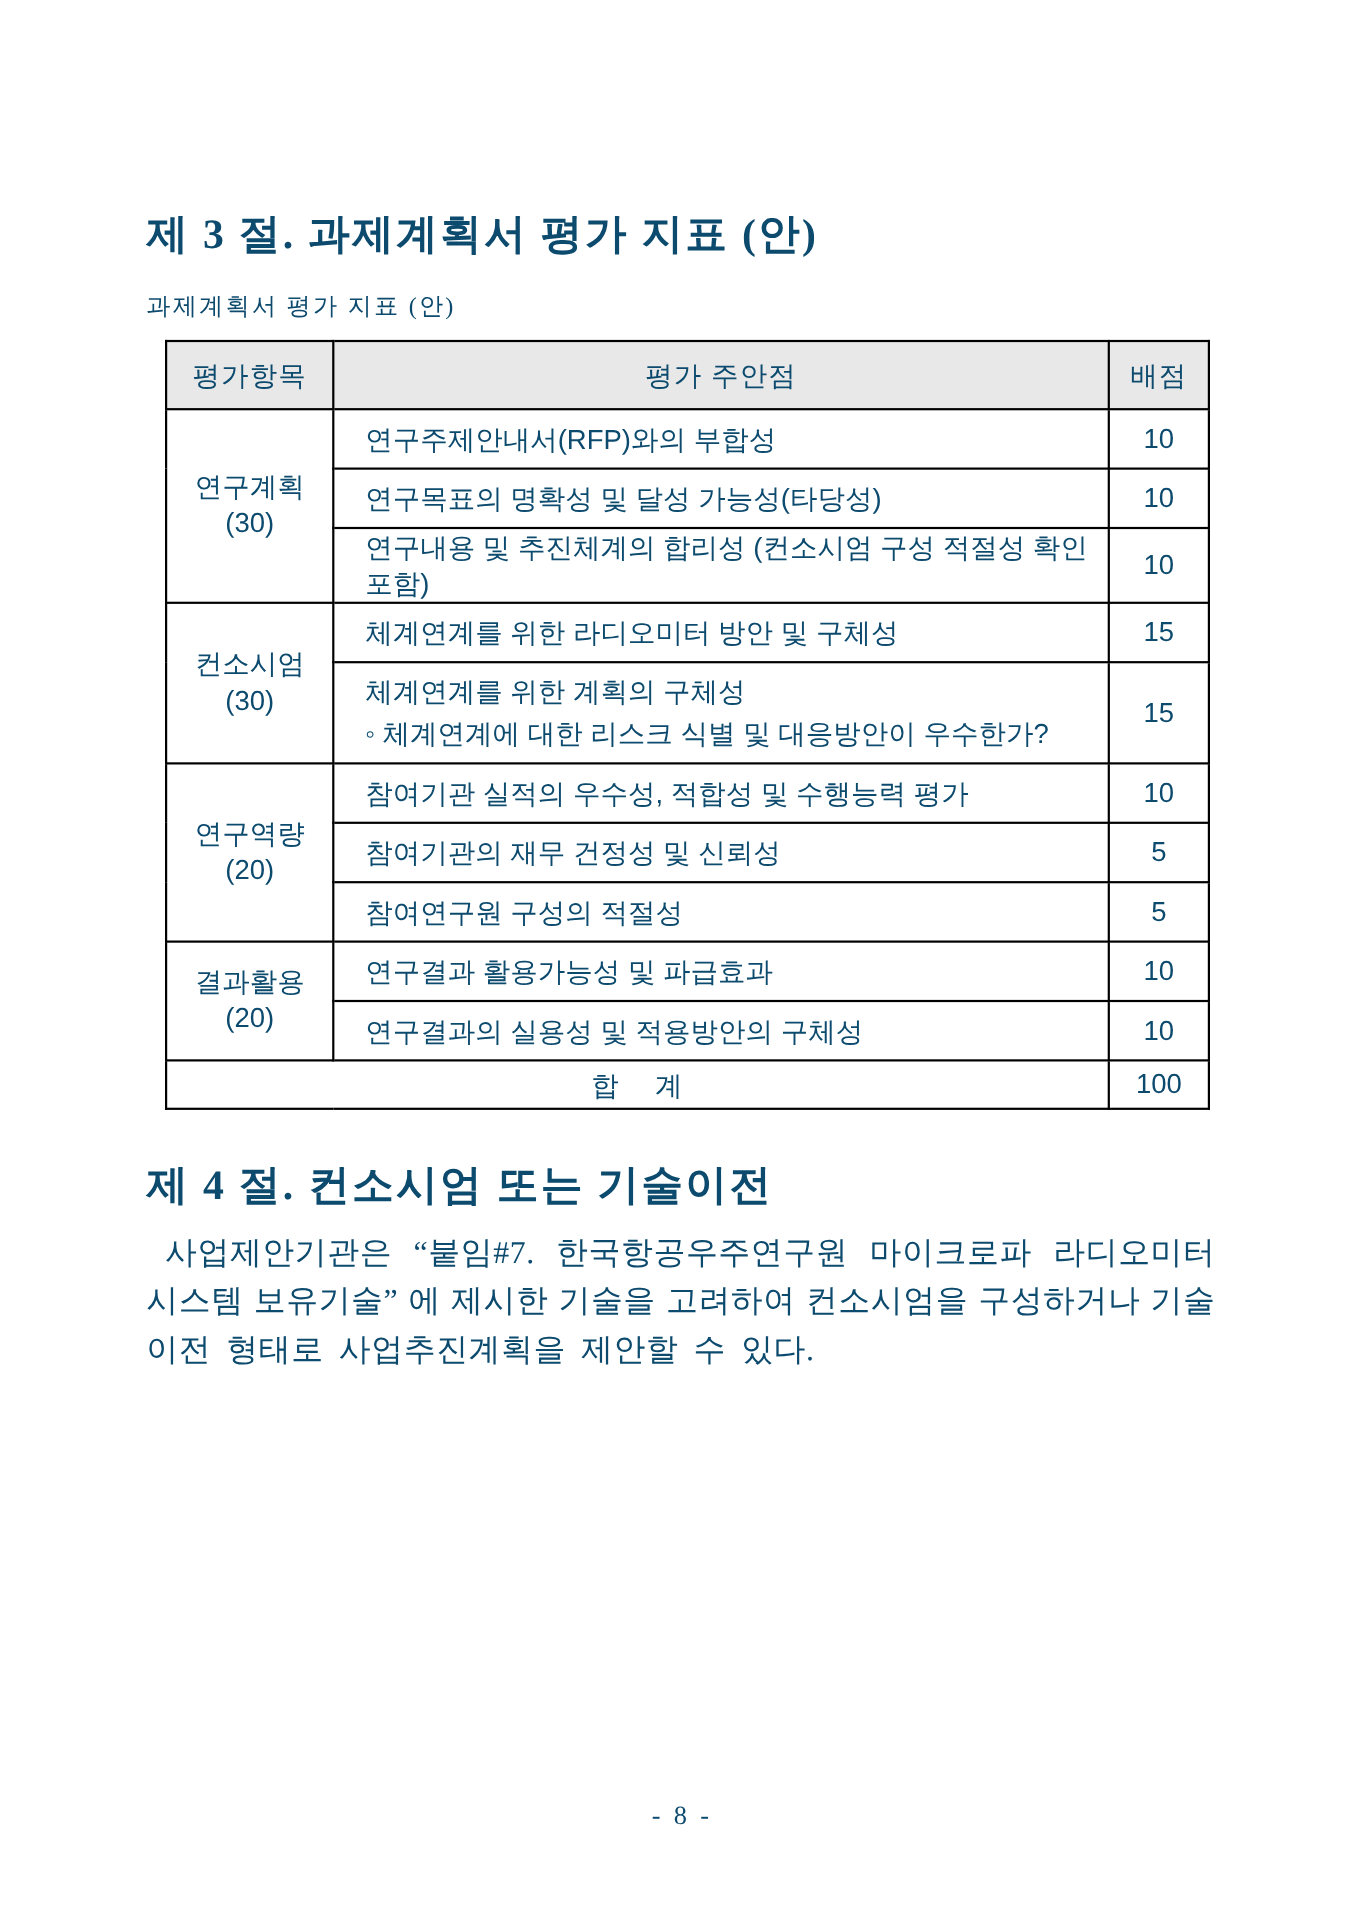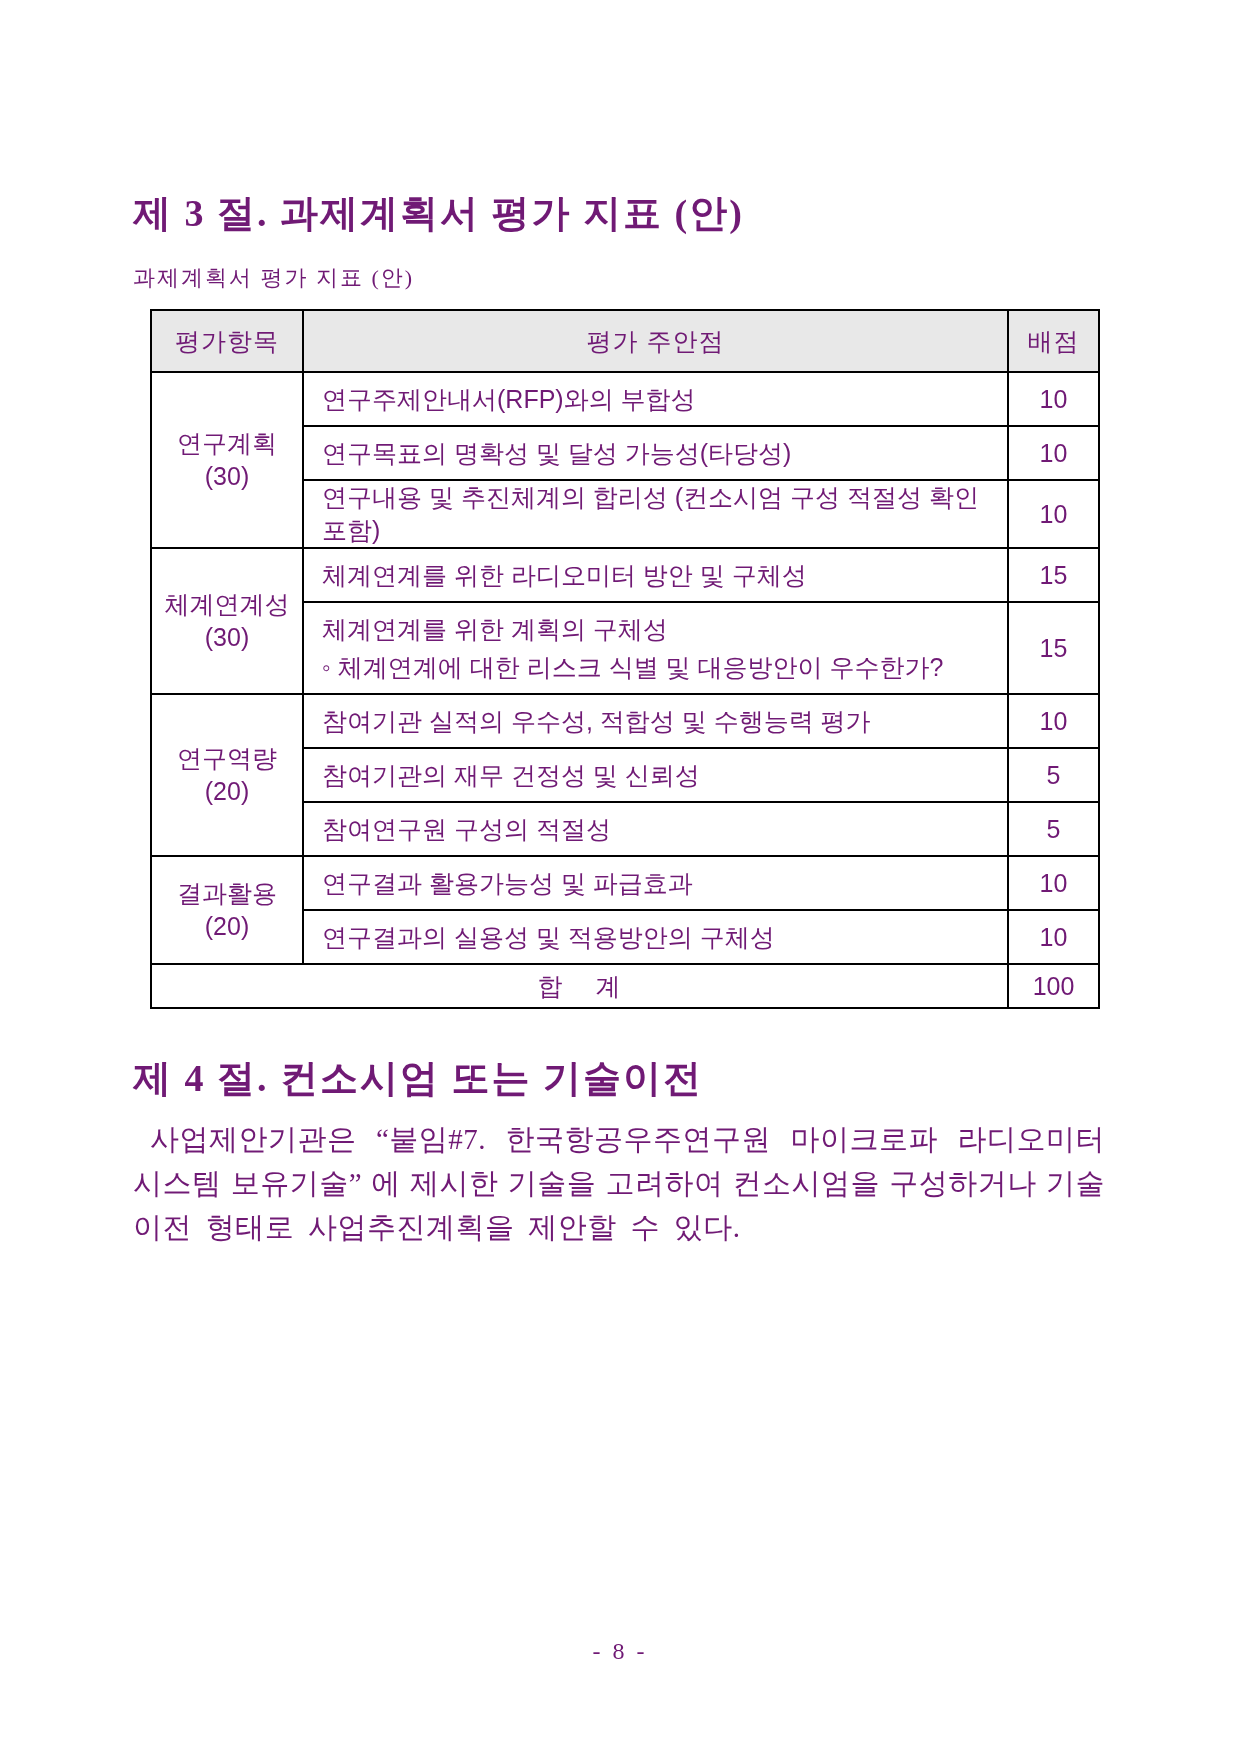--- a/index.html
+++ b/index.html
@@ -5,21 +5,21 @@
   html, body {
     margin: 0;
     padding: 0;
     background: #ffffff;
   }
   .page {
     position: relative;
     width: 1240px;
     height: 1753px;
     background: #ffffff;
-    color: #701a75;
+    color: #0c4a6e;
     font-family: "Liberation Serif", "DejaVu Serif", serif;
     overflow: hidden;
   }
   .content {
     position: absolute;
     left: 133px;
     top: 0;
     width: 972px;
   }
   .section-title {
@@ -58,21 +58,21 @@
   .eval-table th {
     background: #e8e8e8;
     font-weight: 400;
     height: 58px;
     text-align: center;
     letter-spacing: 1px;
   }
   .eval-table td { height: 50px; }
   td.focus {
     text-align: left;
-    padding: 0 8px 0 18px;
+    padding: 0 8px 0 28px;
   }
   td.score { text-align: center; }
   td.group {
     text-align: center;
     line-height: 33px;
   }
   tr.double td { height: 88px; }
   .focus-main, .focus-note { line-height: 38px; }
   tr.total-row td { height: 40px; }
   td.total-label {
@@ -139,21 +139,21 @@
           <td class="focus">연구목표의 명확성 및 달성 가능성(타당성)</td>
           <td class="score">10</td>
         </tr>
         <tr>
           <td class="focus">연구내용 및 추진체계의 합리성 (컨소시엄 구성 적절성 확인 포함)</td>
           <td class="score">10</td>
         </tr>
 
         <tr>
           <td class="group" rowspan="2">
-            <div class="cat-name">체계연계성</div>
+            <div class="cat-name">컨소시엄</div>
             <div class="cat-points">(30)</div>
           </td>
           <td class="focus">체계연계를 위한 라디오미터 방안 및 구체성</td>
           <td class="score">15</td>
         </tr>
         <tr class="double">
           <td class="focus multi">
             <div class="focus-main">체계연계를 위한 계획의 구체성</div>
             <div class="focus-note">◦ 체계연계에 대한 리스크 식별 및 대응방안이 우수한가?</div>
           </td>

